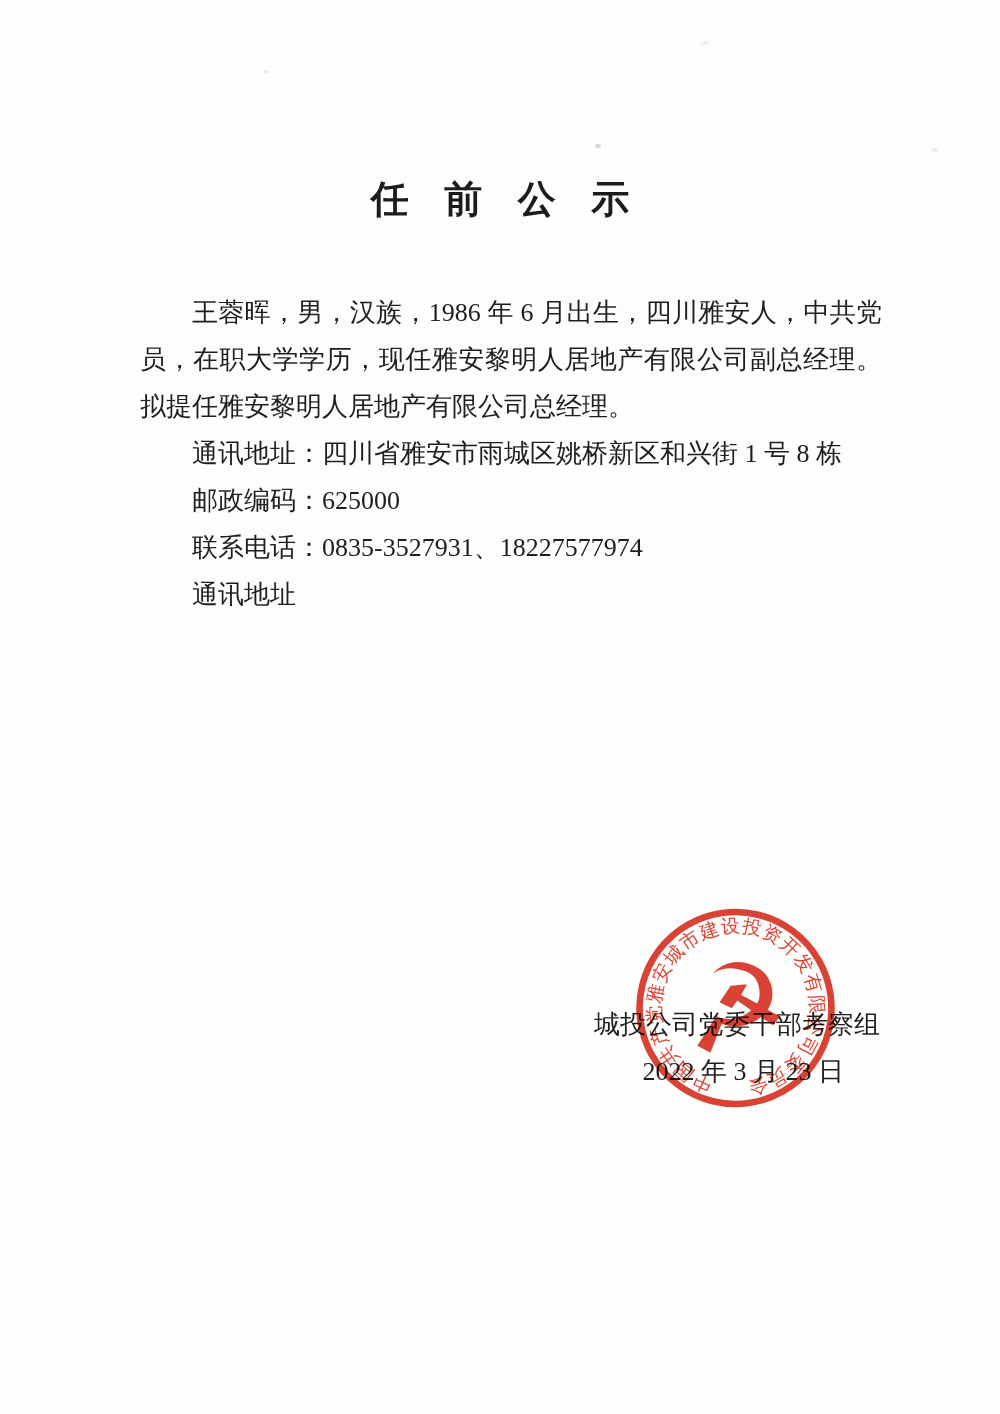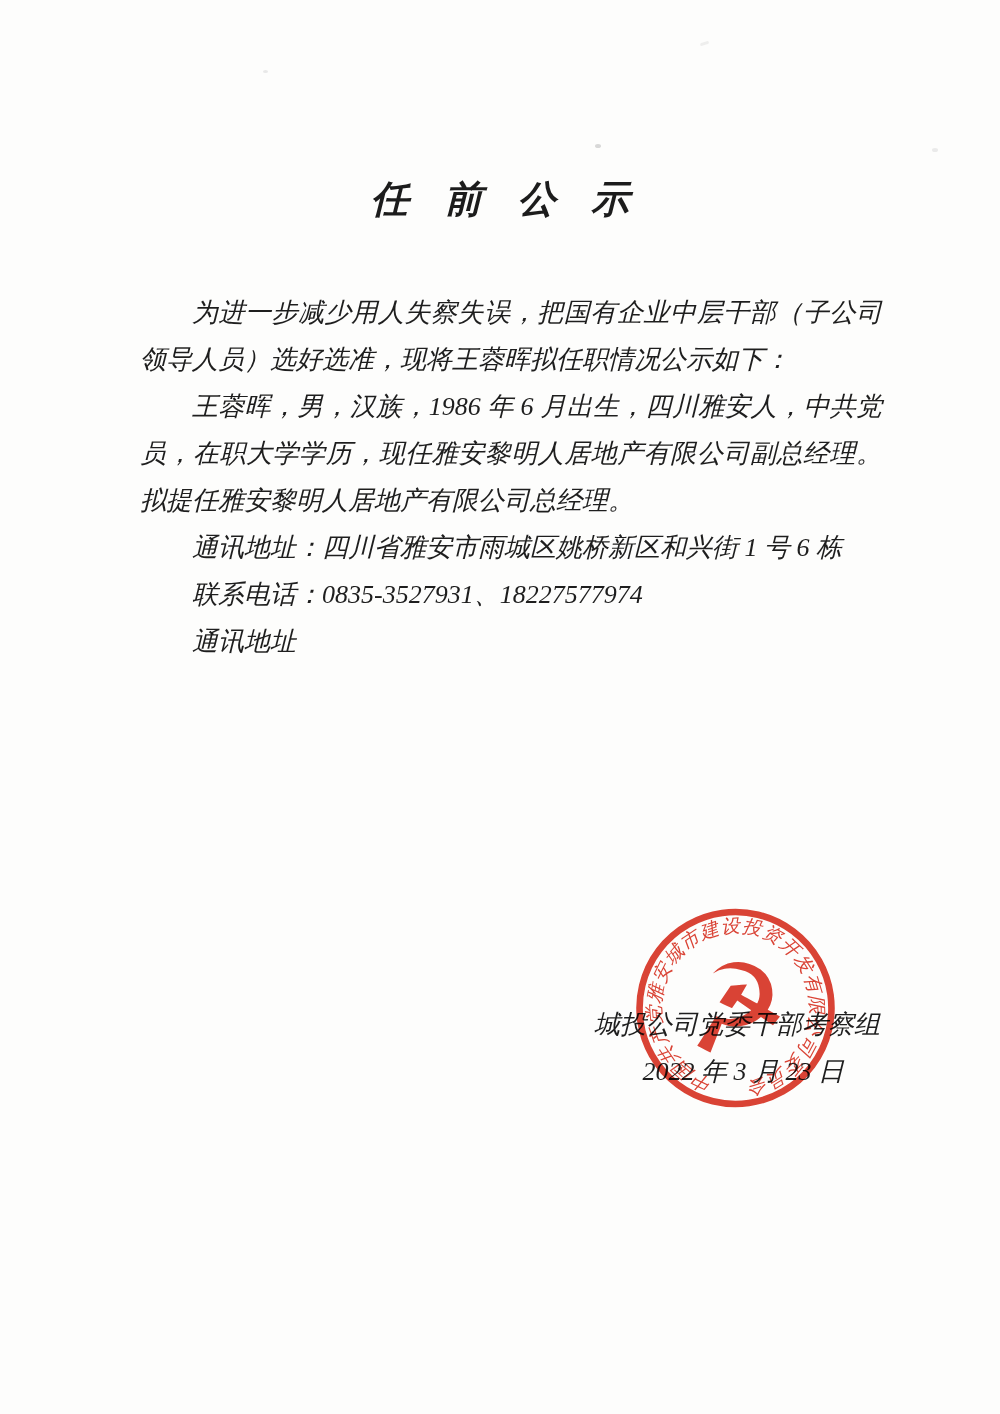--- a/index.html
+++ b/index.html
@@ -7,21 +7,20 @@
   body {
     width: 1000px; height: 1414px;
     font-family: "Liberation Serif", "DejaVu Serif", serif;
     position: relative;
   }
   .page {
     position: absolute; inset: 0;
     width: 1000px; height: 1414px;
     background: #fdfdfc;
     overflow: hidden;
-    font-style: italic;
   }
   .doc-title {
     position: absolute;
     top: 174px; left: 0; width: 100%;
     text-align: center;
     font-size: 38px;
     font-weight: 700;
     color: #1c1c1c;
     letter-spacing: 13px;
     padding-left: 13px;
@@ -72,23 +71,23 @@
 <div class="page">
 
   <div class="speck s1"></div>
   <div class="speck s2"></div>
   <div class="speck s3"></div>
   <div class="speck s4"></div>
 
   <h1 class="doc-title">任 前 公 示</h1>
 
   <div class="doc-body">
-    <p>为进一步减少用人失察失误，把国有企业中层干部（子公司领导人员）选好选准，现将王蓉晖拟任职情况公示如下：</p>
     <p>王蓉晖，男，汉族，1986 年 6 月出生，四川雅安人，中共党员，在职大学学历，现任雅安黎明人居地产有限公司副总经理。拟提任雅安黎明人居地产有限公司总经理。</p>
-    <p class="contact-line">通讯地址：四川省雅安市雨城区姚桥新区和兴街 1 号 6 栋</p>
+    <p class="contact-line">通讯地址：四川省雅安市雨城区姚桥新区和兴街 1 号 8 栋</p>
+    <p class="contact-line">邮政编码：625000</p>
     <p class="contact-line">联系电话：0835-3527931、18227577974</p>
     <p class="contact-line">通讯地址</p>
   </div>
 
   <div class="signature-block">
     <div class="signature-org">城投公司党委干部考察组</div>
     <div class="signature-date">2022 年 3 月 23 日</div>
   </div>
 
   <div class="seal">

